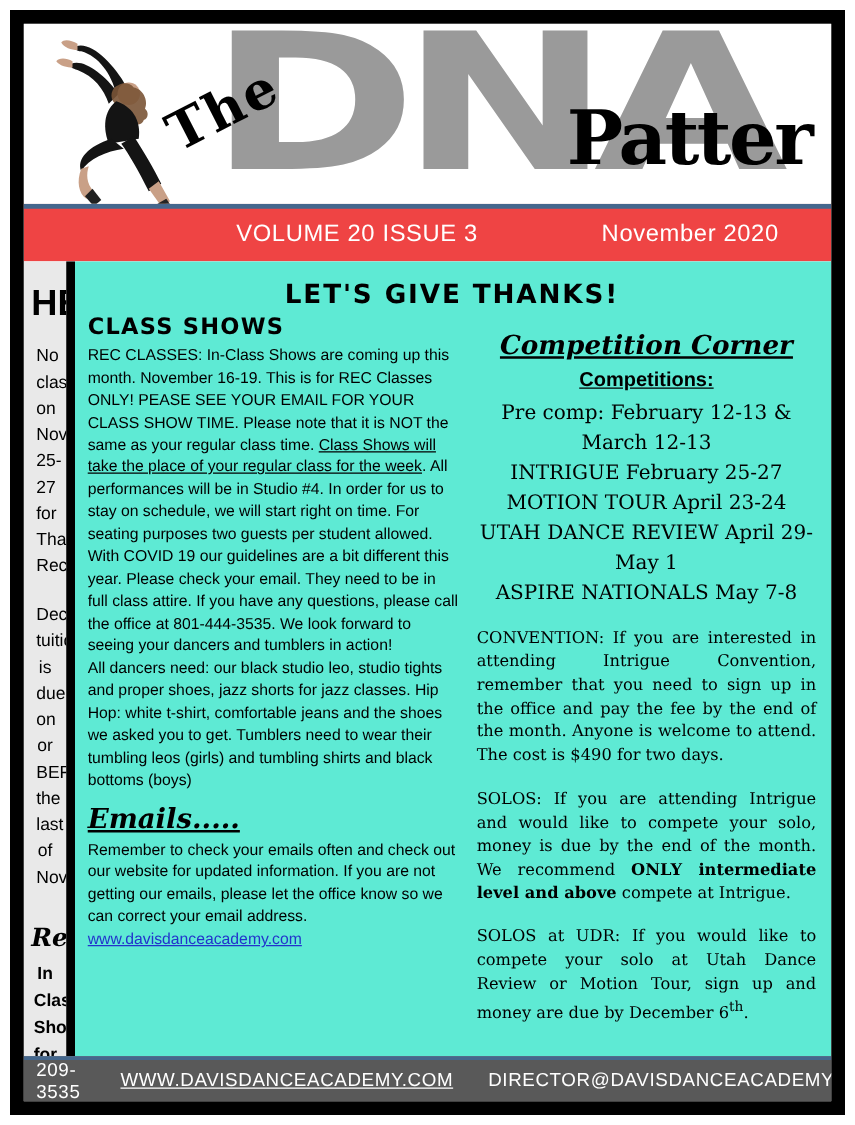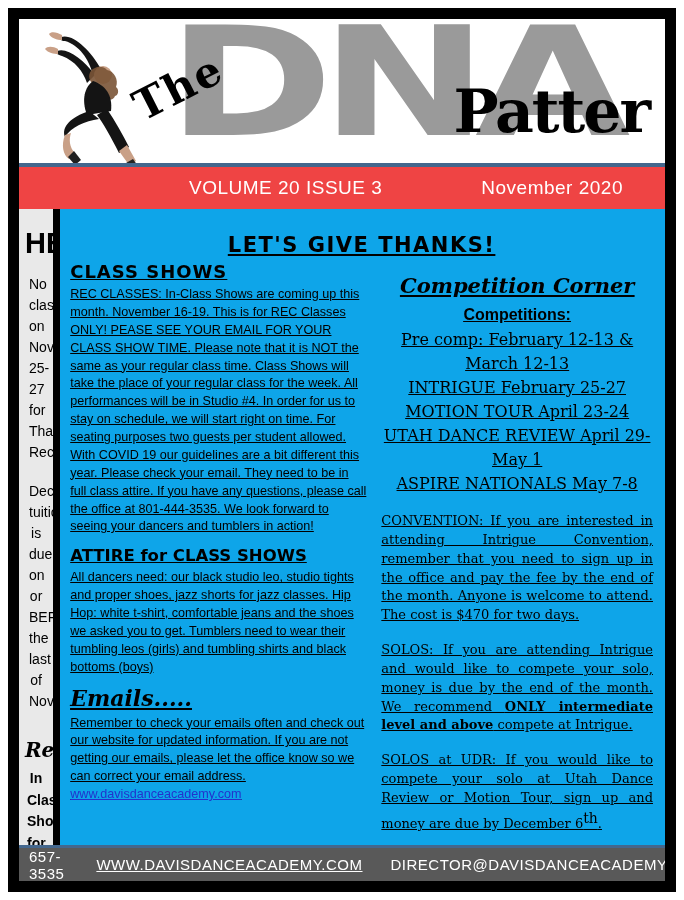--- a/index.html
+++ b/index.html
@@ -21,21 +21,21 @@
 
   
   .content { flex:1 1 auto; display:flex; overflow:hidden; }
   .left-col { width:223px; background:#e9e9e9; border-right:7px solid #000; padding:12px 6px; text-align:center; overflow:hidden; }
   .left-col h1 { font-size:29px; font-weight:700; letter-spacing:0; margin:6px 0 14px; }
   .left-col .para { font-size:14px; line-height:1.5; margin:0 4px 18px; }
   .script { font-family:"DejaVu Serif", serif; font-style:italic; font-weight:bold; }
   .reminder-title { font-size:20px; margin:26px 0 6px; }
   .reminder-text { font-size:14px; font-weight:700; line-height:1.55; margin:0 2px 10px; }
 
-  .main-area { flex:1 1 auto; background:#0ea5e9; padding:18px 10px 0 8px; overflow:hidden;text-decoration:underline; }
+  .main-area { flex:1 1 auto; background:#5eead4; padding:8px 10px 0 8px; overflow:hidden; }
   .thanks { text-align:center; font-family:"DejaVu Sans", sans-serif; font-weight:800; font-size:21px; letter-spacing:1.5px; margin:6px 0 2px; }
   .two-col { display:flex; }
   .center-col { width:52%; padding:0 6px 0 2px; text-align:left; }
   .right-col { width:48%; padding:0 2px 0 8px; }
 
   .display-h { font-family:"DejaVu Sans", sans-serif; font-weight:800; letter-spacing:1px; }
   .center-col .sec-title { font-size:18px; margin:2px 0 4px; }
   .center-col .body { font-size:12.6px; line-height:1.42; }
   .center-col .attire-title { font-size:16.5px; letter-spacing:0; margin:10px 0 4px; }
   .u { text-decoration:underline; }
@@ -47,21 +47,21 @@
   .comp-title { font-family:"Liberation Sans", sans-serif; font-size:16px; font-weight:700; text-decoration:underline; text-align:center; margin-bottom:4px; }
   .comp-line { font-size:16px; line-height:1.5; text-align:center; }
   .serif-para { font-size:13px; line-height:1.45; text-align:justify; margin-top:16px; }
   .serif-para b { font-weight:bold; }
 
   
   .footer { flex:0 0 auto; height:36px; background:#595959; border-top:3px solid #44678d; color:#fff; display:flex; align-items:center; font-size:15px; letter-spacing:.5px; }
   .footer .phone { margin-left:10px; }
   .footer .site { margin-left:32px; text-decoration:underline; }
   .footer .mail { margin-left:28px; }
-  sup { font-size:14px;margin-top:42px; }
+  sup { font-size:11px;margin-top:42px; }
 </style>
 </head>
 <body>
 
 <div class="page">
   <div class="frame">
 
     <header class="header">
       <svg class="dancer" width="148" height="150" viewBox="0 0 148 150">
 
@@ -105,47 +105,46 @@
 
       </aside>
 
       <div class="main-area">
         <h1 class="thanks">LET'S GIVE THANKS!</h1>
         <div class="two-col">
 
           <section class="center-col">
             <div class="display-h sec-title">CLASS SHOWS</div>
             <p class="body"><span>REC CLASSES: In-Class Shows are coming up this month. November 16-19.  This is for REC Classes ONLY! PEASE SEE YOUR EMAIL FOR YOUR CLASS SHOW TIME.  Please note that it is NOT the same as your regular class time.  </span><span class="u">Class Shows will take the place of your regular class for the week</span><span>.  All performances will be in Studio #4.  In order for us to stay on schedule, we will start right on time.  For seating purposes two guests per student allowed.  With COVID 19 our guidelines are a bit different this year.  Please check your email.  They need to be in full class attire.  If you have any questions, please call the office at 801-444-3535.  We look forward to seeing your dancers and tumblers in action!</span></p>
-            <div class="display-h attire-title">ATTIRE for CLASS SHOWS</div>
             <p class="body">All dancers need: our black studio leo, studio tights and proper shoes, jazz shorts for jazz classes. Hip Hop: white t-shirt, comfortable jeans and the shoes we asked you to get.  Tumblers need to wear their tumbling leos (girls) and tumbling shirts and black bottoms (boys)</p>
             <div class="script emails-title">Emails.....</div>
             <p class="body">Remember to check your emails often and check out our website for updated information.  If you are not getting our emails, please let the office know so we can correct your email address.</p>
             <div class="body"><a class="link" href="#">www.davisdanceacademy.com</a></div>
           </section>
 
           <section class="right-col">
             <div class="script cc-title">Competition Corner</div>
             <div class="comp-title">Competitions:</div>
             <div>
               <div class="comp-line">Pre comp: February 12-13 &amp; March 12-13</div>
               <div class="comp-line">INTRIGUE February 25-27</div>
               <div class="comp-line">MOTION TOUR April 23-24</div>
               <div class="comp-line">UTAH DANCE REVIEW April 29-May 1</div>
               <div class="comp-line">ASPIRE NATIONALS May 7-8</div>
             </div>
-            <p class="serif-para">CONVENTION: If you are interested in attending Intrigue Convention, remember that you need to sign up in the office and pay the fee by the end of the month.  Anyone is welcome to attend.  The cost is $470 for two days.</p>
+            <p class="serif-para">CONVENTION: If you are interested in attending Intrigue Convention, remember that you need to sign up in the office and pay the fee by the end of the month.  Anyone is welcome to attend.  The cost is $490 for two days.</p>
             <p class="serif-para"><span>SOLOS: If you are attending Intrigue and would like to compete your solo, money is due by the end of the month. We recommend </span><b>ONLY intermediate level and above</b><span> compete at Intrigue.</span></p>
             <p class="serif-para"><span>SOLOS at UDR: If you would like to compete your solo at Utah Dance Review or Motion Tour, sign up and money are due by December 6</span><sup>th</sup><span>.</span></p>
 
           </section>
 
         </div>
       </div>
     </div>
 
     <footer class="footer">
-      <span class="phone">657-3535</span>
+      <span class="phone">209-3535</span>
       <span class="site">WWW.DAVISDANCEACADEMY.COM</span>
       <span class="mail">DIRECTOR@DAVISDANCEACADEMY.COM</span>
     </footer>
 
   </div>
 </div>
 
 </body></html>

